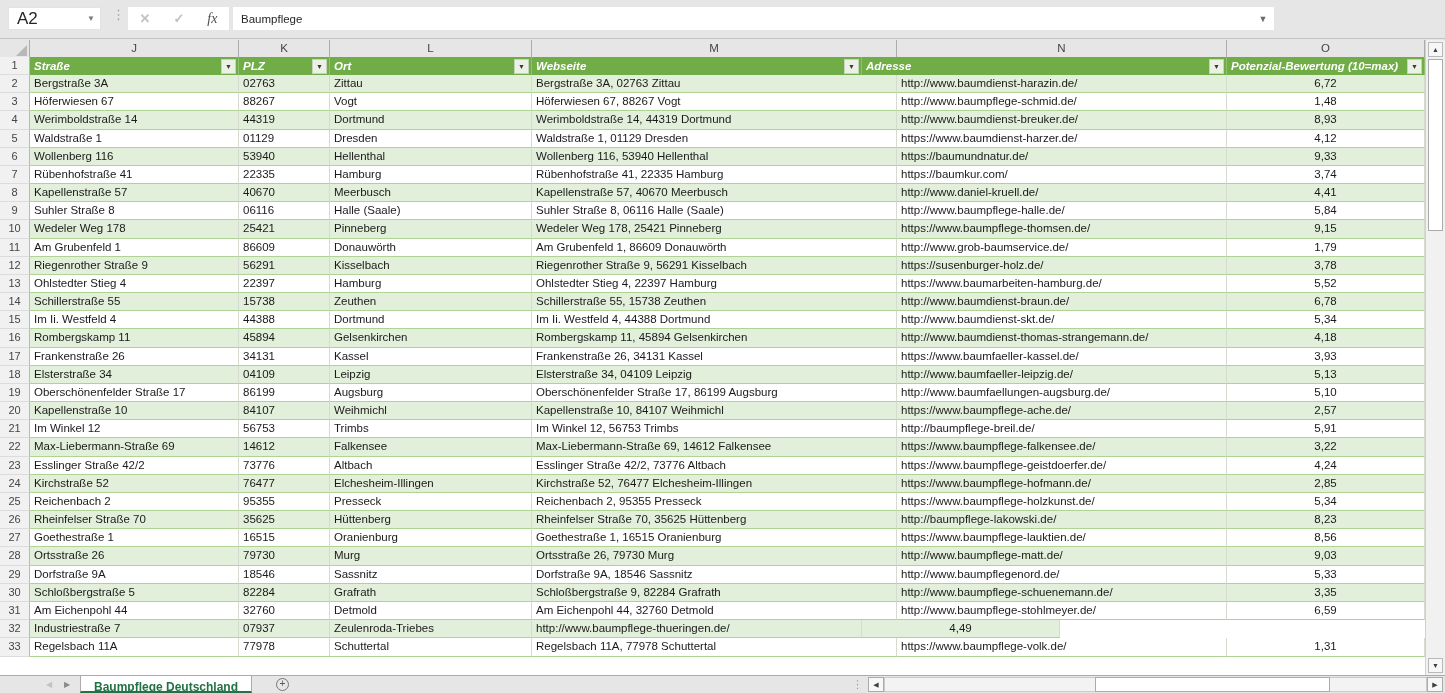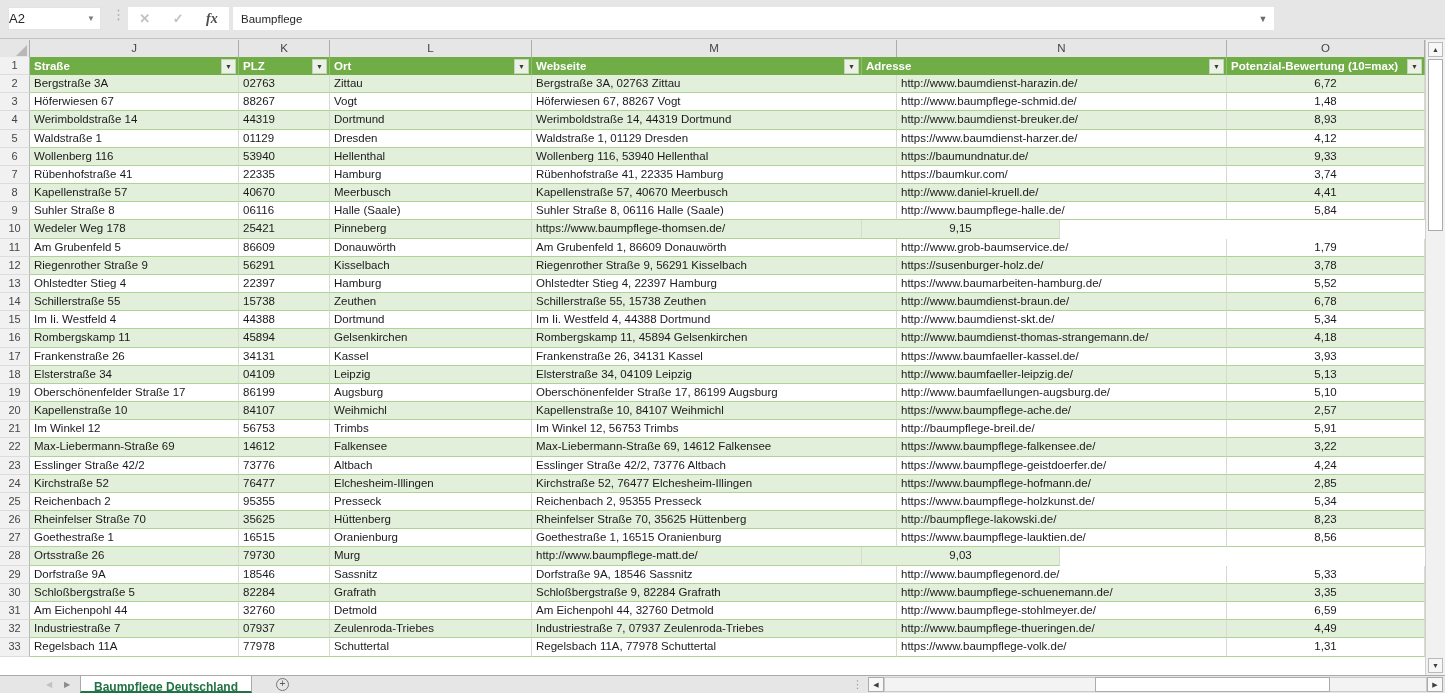--- a/index.html
+++ b/index.html
@@ -4,47 +4,47 @@
 <style>
   html,body{margin:0;padding:0;}
   body{
     width:1445px;height:693px;position:relative;overflow:hidden;
     background:#E6E6E6;font-family:"Liberation Sans",sans-serif;
     -webkit-font-smoothing:antialiased;
   }
   
   .topbar{position:absolute;top:0;left:0;width:1445px;height:39px;background:#E6E6E6;border-bottom:1px solid #C3C3C3;box-sizing:border-box;}
   .namebox{position:absolute;left:8px;top:7px;width:93px;height:23px;background:#fff;border:1px solid #E3E3E3;box-sizing:border-box;display:flex;align-items:center;}
-  .nb-text{flex:1;padding-left:0;font-size:13px;color:#262626;}
+  .nb-text{flex:1;padding-left:8px;font-size:17px;color:#262626;}
   .nb-arrow{width:18px;text-align:center;color:#7a7a7a;font-size:8px;}
   .tb-dots{position:absolute;left:112px;top:10px;color:#A3A3A3;font-size:13px;line-height:9px;}
   .fx-group{position:absolute;left:128px;top:7px;width:101px;height:23px;background:#fff;display:flex;align-items:center;justify-content:space-around;}
   .fx-x,.fx-check{color:#C2C2C2;font-size:13px;font-weight:bold;}
-  .fx-fx{color:#4e4e4e;font-family:"Liberation Serif",serif;font-style:italic;font-size:14px;font-weight:bold;}
+  .fx-fx{color:#4e4e4e;font-family:"Liberation Serif",serif;font-style:italic;font-size:14px;}
   .formulabar{position:absolute;left:233px;top:7px;width:1041px;height:23px;background:#fff;display:flex;align-items:center;}
   .fb-text{flex:1;padding-left:8px;font-size:11.5px;color:#262626;}
   .fb-chevron{width:22px;text-align:center;color:#6b6b6b;font-size:9px;}
   
   .colhdrs{position:absolute;top:40px;left:0;width:1425px;height:17px;display:flex;background:#E6E6E6;}
   .corner{position:relative;box-sizing:border-box;border-right:1px solid #ACACAC;background:#E6E6E6;}
   .corner-tri{position:absolute;right:2px;bottom:1px;width:0;height:0;border-left:11px solid transparent;border-bottom:11px solid #B8B8B8;}
   .colhdr{box-sizing:border-box;border-right:1px solid #ACACAC;text-align:center;font-size:11.5px;color:#444;line-height:17px;}
   
   .w-rh{width:30px;min-width:30px;}
   .w0{width:209px;min-width:209px;}
   .w1{width:91px;min-width:91px;}
   .w2{width:202px;min-width:202px;}
   .w3{width:365px;min-width:365px;}
   .w4{width:330px;min-width:330px;}
   .w5{width:198px;min-width:198px;}
   
   .sheet{position:absolute;top:57px;left:0;width:1425px;height:618px;background:#fff;overflow:hidden;}
   .hrow{display:flex;height:18px;}
   .hrow .rownum{line-height:17px;}
-  .hcell{box-sizing:border-box;background:#70AD47;border-right:1px solid #8FC06B;display:flex;align-items:center;justify-content:space-between;color:#fff;font-weight:bold;font-size:11.5px;padding-left:4px;white-space:nowrap;overflow:hidden;}
+  .hcell{box-sizing:border-box;background:#70AD47;border-right:1px solid #8FC06B;display:flex;align-items:center;justify-content:space-between;color:#fff;font-weight:bold;font-size:11.5px;padding-left:4px;white-space:nowrap;overflow:hidden;font-style:italic;}
   .filter-btn{flex:0 0 auto;width:15px;height:15px;margin-right:2px;background:#ECF1E6;border:1px solid #C7D3BC;box-sizing:border-box;color:#3a3a3a;font-size:7px;line-height:13px;text-align:center;}
   .drow{display:flex;height:18.18px;background:#fff;}
   .drow.band .dcell{background:#E2EFDA;}
   .rownum{width:30px;min-width:30px;box-sizing:border-box;background:#F1F1F1;border-right:1px solid #B9B9B9;border-bottom:1px solid #DCDCDC;text-align:center;font-size:11px;color:#454545;line-height:17.2px;}
   .dcell{box-sizing:border-box;border-right:1px solid #D6DBD0;border-bottom:1px solid #AFD295;font-size:11.5px;color:#1a1a1a;line-height:17.2px;padding-left:4px;white-space:nowrap;overflow:hidden;}
   .c-pot{text-align:center;padding-left:0;}
   
   .vscroll{position:absolute;top:40px;left:1425px;width:20px;height:635px;background:#F1F1F1;border-left:1px solid #D0D0D0;box-sizing:border-box;}
   .vs-btn{position:absolute;left:2px;width:15px;height:15px;background:#F7F7F7;border:1px solid #B9B9B9;box-sizing:border-box;color:#3f3f3f;font-size:7px;line-height:13px;text-align:center;}
   .vs-up{top:2px;}
@@ -196,26 +196,27 @@
     <div class="dcell w2">Halle (Saale)</div>
     <div class="dcell w3">Suhler Straße 8, 06116 Halle (Saale)</div>
     <div class="dcell w4">http://www.baumpflege-halle.de/</div>
     <div class="dcell w5 c-pot">5,84</div>
   </div>
       <div class="drow band">
     <div class="rownum">10</div>
     <div class="dcell w0">Wedeler Weg 178</div>
     <div class="dcell w1">25421</div>
     <div class="dcell w2">Pinneberg</div>
+    <div class="dcell w3">Wedeler Weg 178, 25421 Pinneberg</div>
     <div class="dcell w4">https://www.baumpflege-thomsen.de/</div>
     <div class="dcell w5 c-pot">9,15</div>
   </div>
       <div class="drow">
     <div class="rownum">11</div>
-    <div class="dcell w0">Am Grubenfeld 5</div>
+    <div class="dcell w0">Am Grubenfeld 1</div>
     <div class="dcell w1">86609</div>
     <div class="dcell w2">Donauwörth</div>
     <div class="dcell w3">Am Grubenfeld 1, 86609 Donauwörth</div>
     <div class="dcell w4">http://www.grob-baumservice.de/</div>
     <div class="dcell w5 c-pot">1,79</div>
   </div>
       <div class="drow band">
     <div class="rownum">12</div>
     <div class="dcell w0">Riegenrother Straße 9</div>
     <div class="dcell w1">56291</div>
@@ -357,20 +358,21 @@
     <div class="dcell w2">Oranienburg</div>
     <div class="dcell w3">Goethestraße 1, 16515 Oranienburg</div>
     <div class="dcell w4">https://www.baumpflege-lauktien.de/</div>
     <div class="dcell w5 c-pot">8,56</div>
   </div>
       <div class="drow band">
     <div class="rownum">28</div>
     <div class="dcell w0">Ortsstraße 26</div>
     <div class="dcell w1">79730</div>
     <div class="dcell w2">Murg</div>
+    <div class="dcell w3">Ortsstraße 26, 79730 Murg</div>
     <div class="dcell w4">http://www.baumpflege-matt.de/</div>
     <div class="dcell w5 c-pot">9,03</div>
   </div>
       <div class="drow">
     <div class="rownum">29</div>
     <div class="dcell w0">Dorfstraße 9A</div>
     <div class="dcell w1">18546</div>
     <div class="dcell w2">Sassnitz</div>
     <div class="dcell w3">Dorfstraße 9A, 18546 Sassnitz</div>
     <div class="dcell w4">http://www.baumpflegenord.de/</div>
@@ -392,21 +394,20 @@
     <div class="dcell w2">Detmold</div>
     <div class="dcell w3">Am Eichenpohl 44, 32760 Detmold</div>
     <div class="dcell w4">http://www.baumpflege-stohlmeyer.de/</div>
     <div class="dcell w5 c-pot">6,59</div>
   </div>
       <div class="drow band">
     <div class="rownum">32</div>
     <div class="dcell w0">Industriestraße 7</div>
     <div class="dcell w1">07937</div>
     <div class="dcell w2">Zeulenroda-Triebes</div>
-    <div class="dcell w3">Industriestraße 7, 07937 Zeulenroda-Triebes</div>
     <div class="dcell w4">http://www.baumpflege-thueringen.de/</div>
     <div class="dcell w5 c-pot">4,49</div>
   </div>
       <div class="drow">
     <div class="rownum">33</div>
     <div class="dcell w0">Regelsbach 11A</div>
     <div class="dcell w1">77978</div>
     <div class="dcell w2">Schuttertal</div>
     <div class="dcell w3">Regelsbach 11A, 77978 Schuttertal</div>
     <div class="dcell w4">https://www.baumpflege-volk.de/</div>

